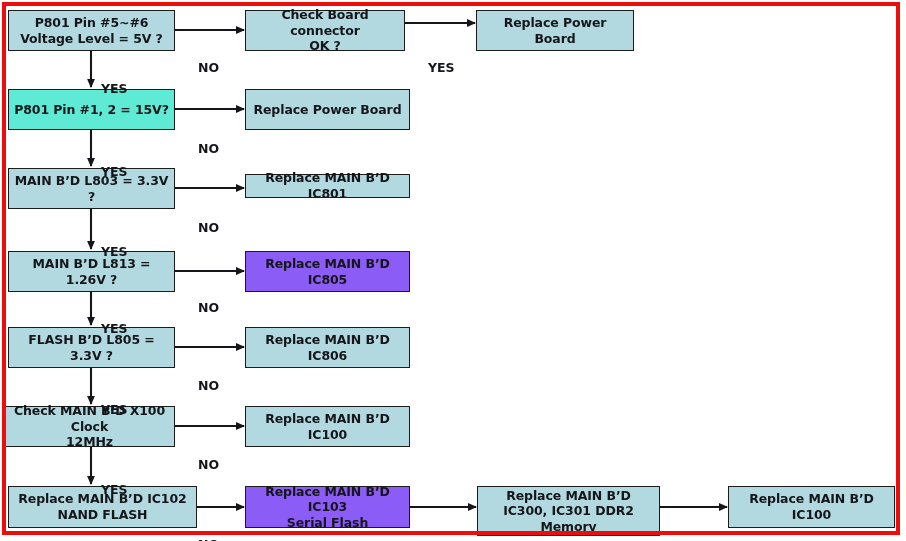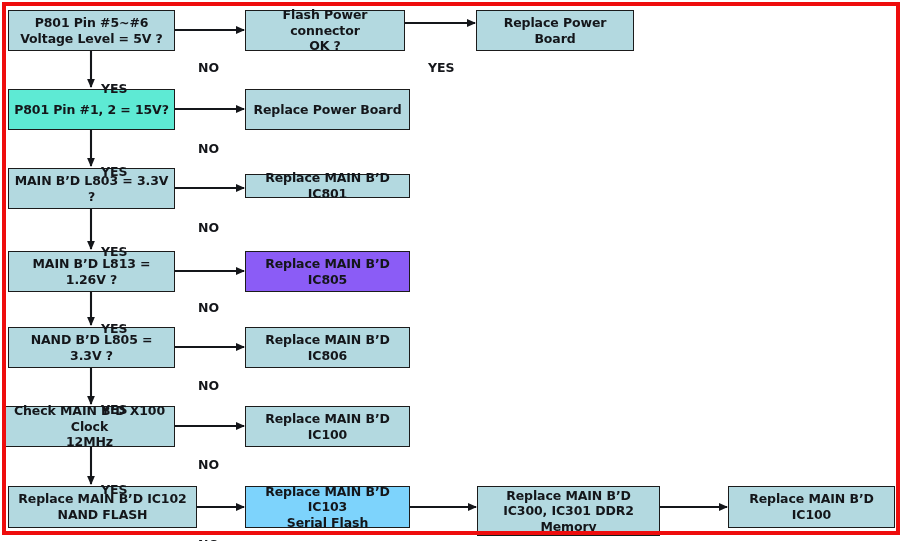--- a/index.html
+++ b/index.html
@@ -91,37 +91,37 @@
       <line x1="91" y1="209" x2="91" y2="249"></line>
       <line x1="91" y1="292" x2="91" y2="325"></line>
       <line x1="91" y1="368" x2="91" y2="404"></line>
       <line x1="91" y1="447" x2="91" y2="484"></line>
     </g>
   </svg>
 
   <div id="nodes-layer">
       <div class="node" style="left: 8px; top: 10px; width: 167px; height: 41px; background: rgb(179, 217, 224); border-color: rgb(27, 27, 27); color: rgb(20, 22, 26);">P801 Pin #5~#6
 Voltage Level = 5V ?</div>
-      <div class="node" style="left: 245px; top: 10px; width: 160px; height: 41px; background: rgb(179, 217, 224); border-color: rgb(27, 27, 27); color: rgb(20, 22, 26);">Flash Power connector
+      <div class="node" style="left: 245px; top: 10px; width: 160px; height: 41px; background: rgb(179, 217, 224); border-color: rgb(27, 27, 27); color: rgb(20, 22, 26);">Check Board connector
 OK ?</div>
       <div class="node" style="left: 476px; top: 10px; width: 158px; height: 41px; background: rgb(179, 217, 224); border-color: rgb(27, 27, 27); color: rgb(20, 22, 26);">Replace Power Board</div>
       <div class="node" style="left: 8px; top: 89px; width: 167px; height: 41px; background: #5eead4; border-color: rgb(27, 27, 27); color: rgb(20, 22, 26);">P801 Pin #1, 2 = 15V?</div>
       <div class="node" style="left: 245px; top: 89px; width: 165px; height: 41px; background: rgb(179, 217, 224); border-color: rgb(27, 27, 27); color: rgb(20, 22, 26);">Replace Power Board</div>
       <div class="node" style="left: 8px; top: 168px; width: 167px; height: 41px; background: rgb(179, 217, 224); border-color: rgb(27, 27, 27); color: rgb(20, 22, 26);">MAIN B’D L803 = 3.3V ?</div>
       <div class="node" style="left: 245px; top: 174px; width: 165px; height: 24px; background: rgb(179, 217, 224); border-color: rgb(27, 27, 27); color: rgb(20, 22, 26);">Replace MAIN B’D IC801</div>
       <div class="node" style="left: 8px; top: 251px; width: 167px; height: 41px; background: rgb(179, 217, 224); border-color: rgb(27, 27, 27); color: rgb(20, 22, 26);">MAIN B’D L813 = 1.26V ?</div>
       <div class="node" style="left: 245px; top: 251px; width: 165px; height: 41px; background: #8b5cf6; border-color: rgb(27, 27, 27); color: rgb(20, 22, 26);">Replace MAIN B’D IC805</div>
-      <div class="node" style="left: 8px; top: 327px; width: 167px; height: 41px; background: rgb(179, 217, 224); border-color: rgb(27, 27, 27); color: rgb(20, 22, 26);">NAND B’D L805 = 3.3V ?</div>
+      <div class="node" style="left: 8px; top: 327px; width: 167px; height: 41px; background: rgb(179, 217, 224); border-color: rgb(27, 27, 27); color: rgb(20, 22, 26);">FLASH B’D L805 = 3.3V ?</div>
       <div class="node" style="left: 245px; top: 327px; width: 165px; height: 41px; background: rgb(179, 217, 224); border-color: rgb(27, 27, 27); color: rgb(20, 22, 26);">Replace MAIN B’D IC806</div>
       <div class="node" style="left: 4px; top: 406px; width: 171px; height: 41px; background: rgb(179, 217, 224); border-color: rgb(27, 27, 27); color: rgb(20, 22, 26);">Check MAIN B’D X100 Clock
 12MHz</div>
       <div class="node" style="left: 245px; top: 406px; width: 165px; height: 41px; background: rgb(179, 217, 224); border-color: rgb(27, 27, 27); color: rgb(20, 22, 26);">Replace MAIN B’D IC100</div>
       <div class="node" style="left: 8px; top: 486px; width: 189px; height: 42px; background: rgb(179, 217, 224); border-color: rgb(27, 27, 27); color: rgb(20, 22, 26);">Replace MAIN B’D IC102
 NAND FLASH</div>
-      <div class="node" style="left: 245px; top: 486px; width: 165px; height: 42px; background: #7dd3fc; border-color: rgb(27, 27, 27); color: rgb(20, 22, 26);">Replace MAIN B’D IC103
+      <div class="node" style="left: 245px; top: 486px; width: 165px; height: 42px; background: #8b5cf6; border-color: rgb(27, 27, 27); color: rgb(20, 22, 26);">Replace MAIN B’D IC103
 Serial Flash</div>
       <div class="node" style="left: 477px; top: 486px; width: 183px; height: 50px; background: rgb(179, 217, 224); border-color: rgb(27, 27, 27); color: rgb(20, 22, 26);">Replace MAIN B’D
 IC300, IC301 DDR2 Memory</div>
       <div class="node" style="left: 728px; top: 486px; width: 167px; height: 42px; background: rgb(179, 217, 224); border-color: rgb(27, 27, 27); color: rgb(20, 22, 26);">Replace MAIN B’D IC100</div>
     </div>
   <div id="labels-layer">
       <span class="label" style="left: 198px; top: 36px;">NO</span>
       <span class="label" style="left: 428px; top: 36px;">YES</span>
       <span class="label" style="left: 101px; top: 57px;">YES</span>
       <span class="label" style="left: 198px; top: 117px;">NO</span>

